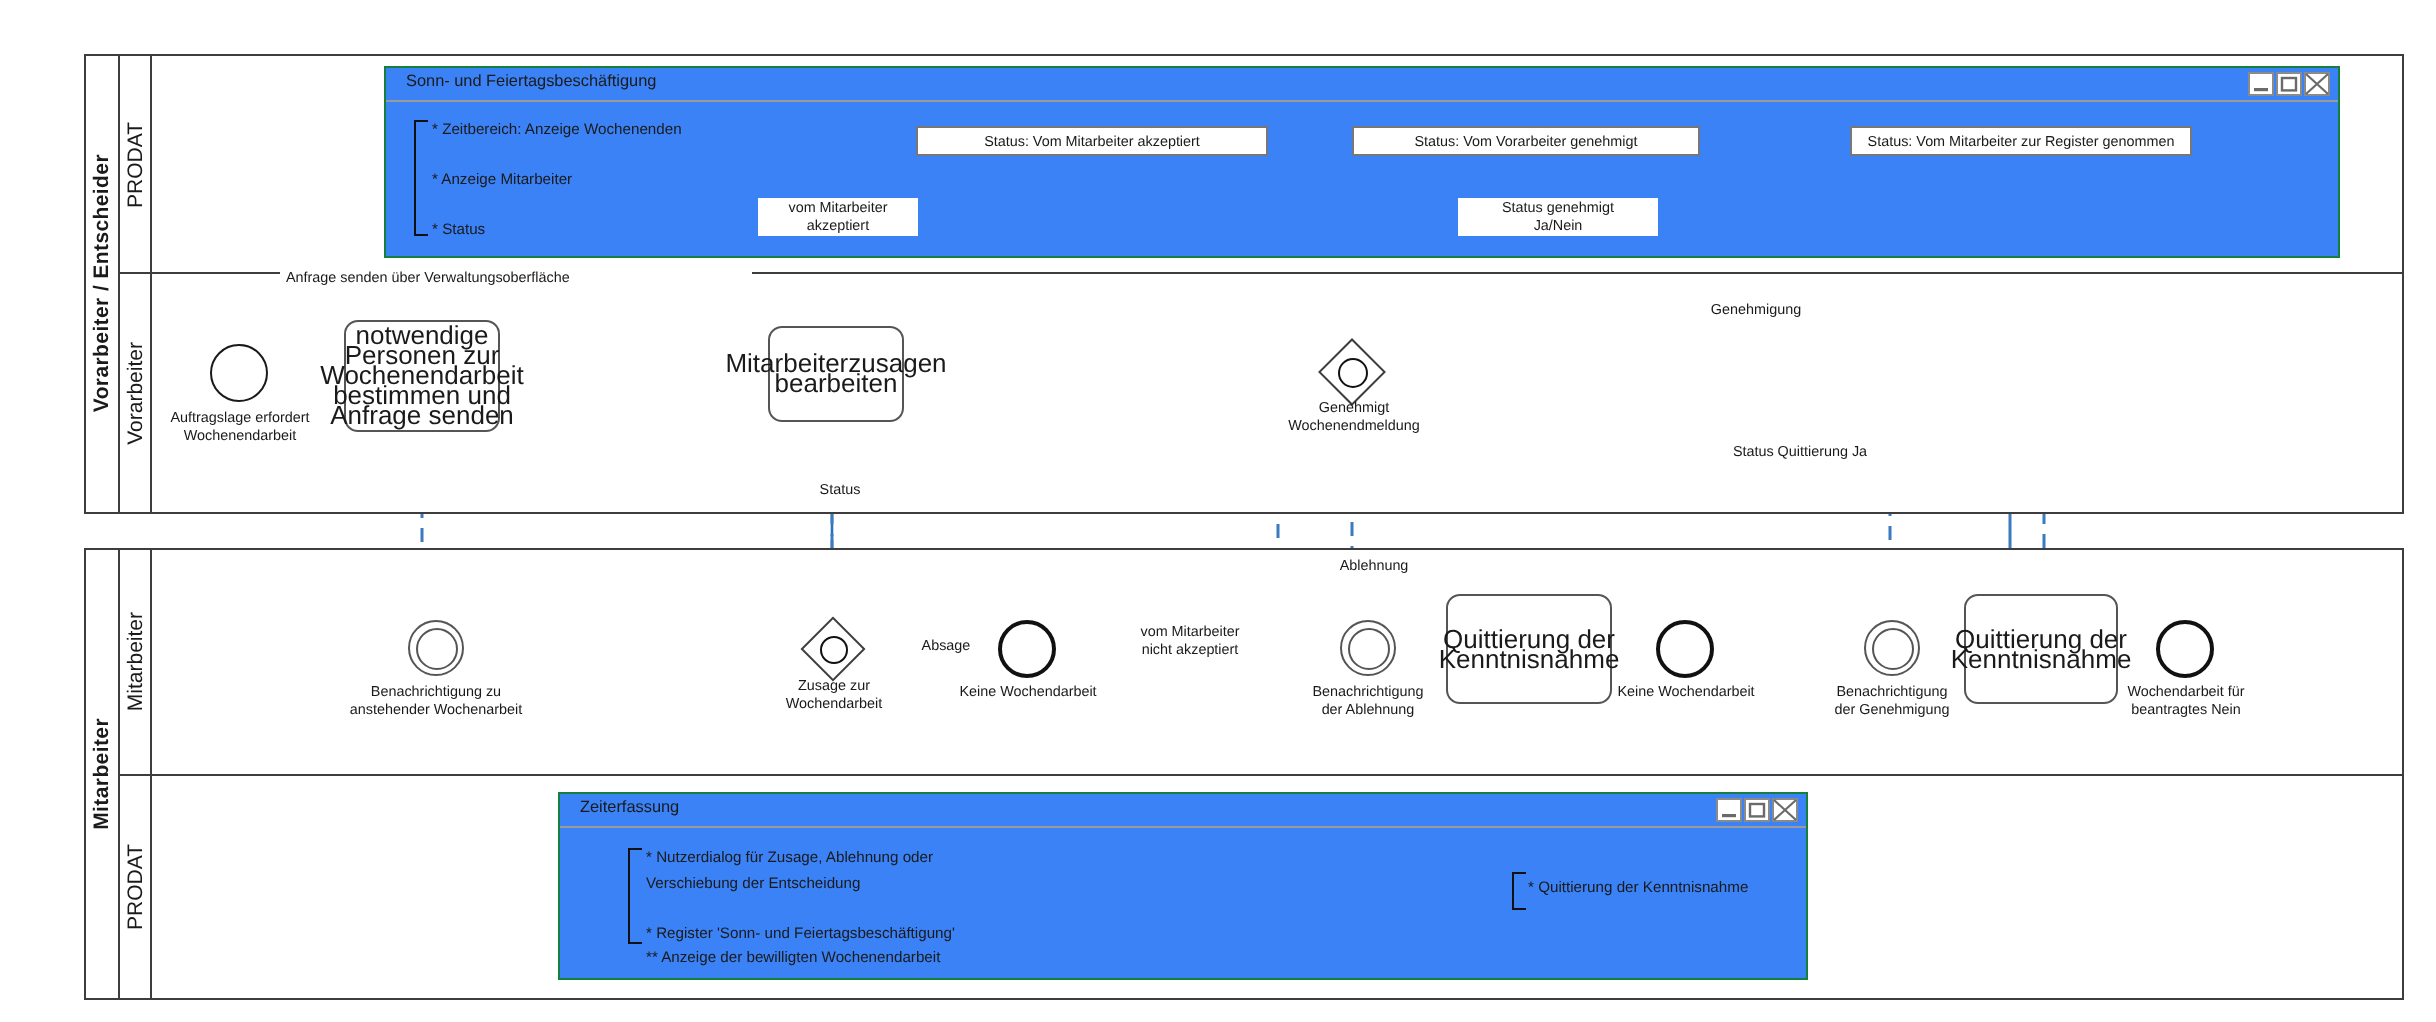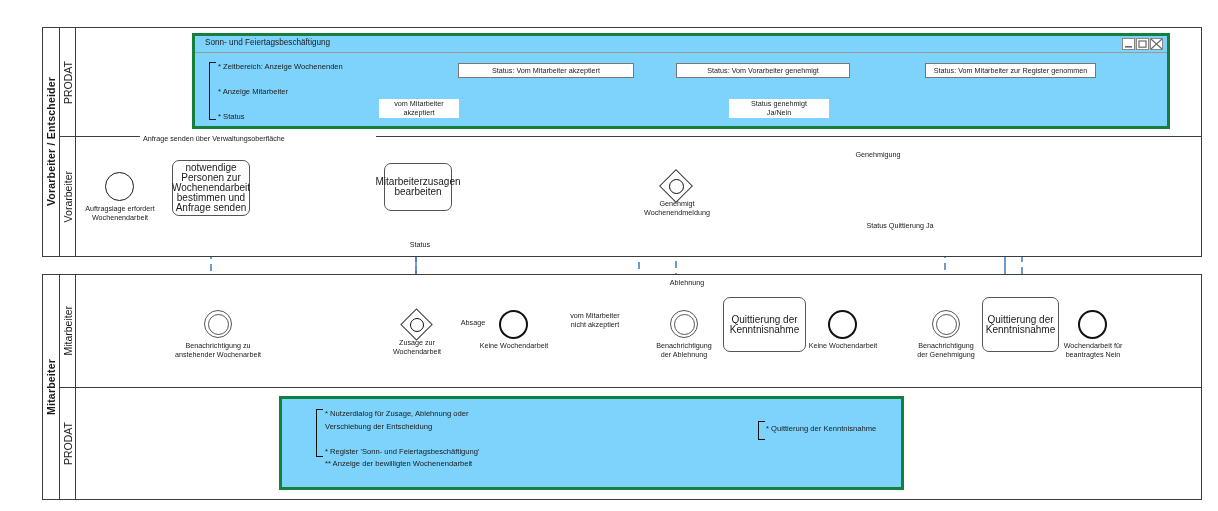--- a/index.html
+++ b/index.html
@@ -79,22 +79,22 @@
     writing-mode: vertical-rl;
     transform: rotate(180deg);
     font-size: 10.5px;
     white-space: nowrap;
     color: #1a1a1a;
   }
   
   .appwin {
     position: absolute;
     box-sizing: border-box;
-    border: 3px solid #15803d;
-    background: #7dd3fc;
+    border: 1px solid #15803d;
+    background: #3b82f6;
   }
   .appwin-title {
     position: relative;
     box-sizing: border-box;
     height: 17px;
     border-bottom: 1px solid #9a9a9a;
     padding: 2px 6px 0 10px;
     font-size: 8.2px;
     color: #1a1a1a;
     white-space: nowrap;
@@ -129,21 +129,21 @@
   .task {
     position: absolute;
     box-sizing: border-box;
     border: 1.1px solid #555555;
     border-radius: 7px;
     background: #ffffff;
     display: flex;
     align-items: center;
     justify-content: center;
     text-align: center;
-    font-size: 10px;
+    font-size: 13px;
     line-height: 10px;
     color: #1a1a1a;
     padding: 2px;
   }
   .ev {
     position: absolute;
     box-sizing: border-box;
     border-radius: 50%;
     background: #ffffff;
   }
@@ -338,20 +338,37 @@
         <div class="brace" style="left:14px; top:9px; height:58px;"></div>
         <div class="bullets" style="left:23px; top:8px;">* Zeitbereich: Anzeige Wochenenden
 
 * Anzeige Mitarbeiter
 
 * Status</div>
       </div>
     </div>
 
     <div class="appwin" style="left:279px; top:396px; width:625px; height:94px;">
+      <div class="appwin-title">
+        <span>Zeiterfassung</span>
+        <span class="appwin-ctrls">
+          <svg width="13" height="12">
+            <rect x="0.5" y="0.5" width="12" height="11" fill="#ffffff" stroke="#8a8a8a"></rect>
+            <rect x="3" y="8" width="7" height="1.6" fill="#6a6a6a"></rect>
+          </svg>
+          <svg width="13" height="12">
+            <rect x="0.5" y="0.5" width="12" height="11" fill="#ffffff" stroke="#8a8a8a"></rect>
+            <rect x="3" y="3" width="7" height="6.2" fill="none" stroke="#6a6a6a" stroke-width="1.2"></rect>
+          </svg>
+          <svg width="13" height="12">
+            <rect x="0.5" y="0.5" width="12" height="11" fill="#ffffff" stroke="#8a8a8a"></rect>
+            <path d="M1,1 L12,11 M12,1 L1,11" stroke="#6a6a6a" stroke-width="1.1" fill="none"></path>
+          </svg>
+        </span>
+      </div>
       <div class="appwin-body" style="height:76px;">
         <div class="brace" style="left:34px; top:10px; height:48px;"></div>
         <div class="bullets" style="left:43px; top:9px;">* Nutzerdialog für Zusage, Ablehnung oder
 Verschiebung der Entscheidung
 
 * Register 'Sonn- und Feiertagsbeschäftigung'
 ** Anzeige der bewilligten Wochenendarbeit</div>
         <div class="brace" style="left:476px; top:22px; height:19px;"></div>
         <div class="bullets" style="left:484px; top:24px;">* Quittierung der Kenntnisnahme</div>
       </div>

